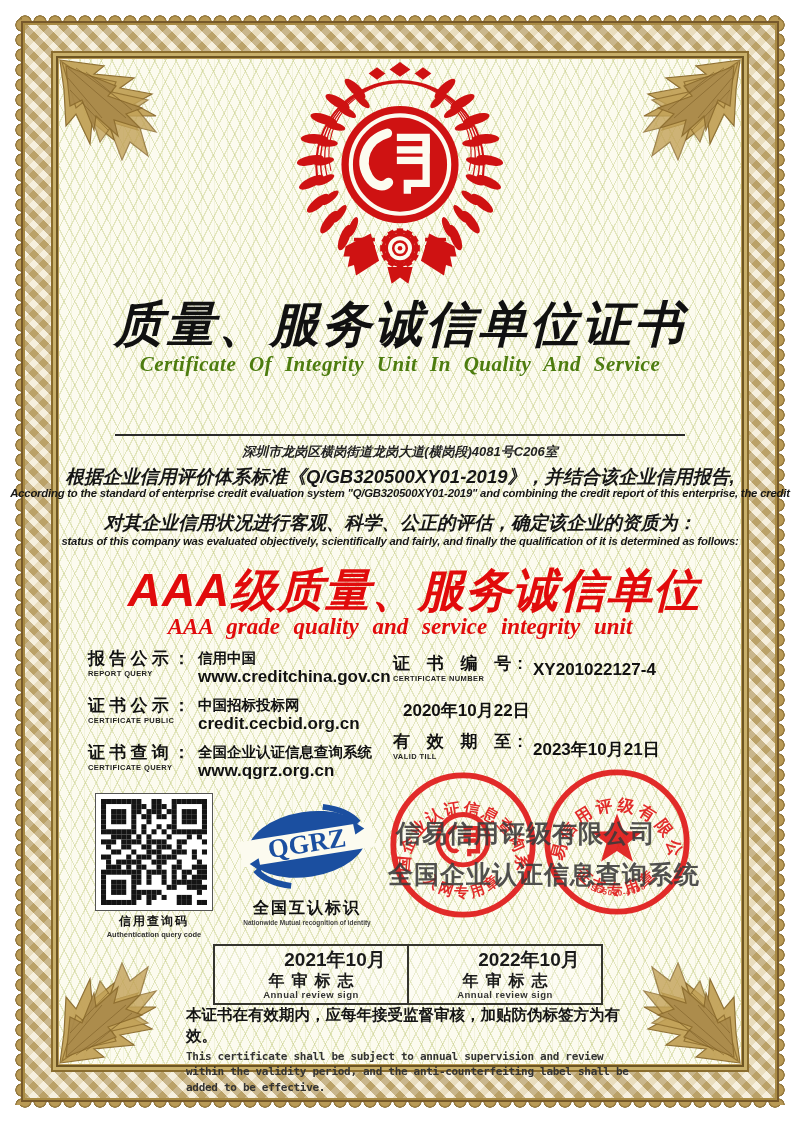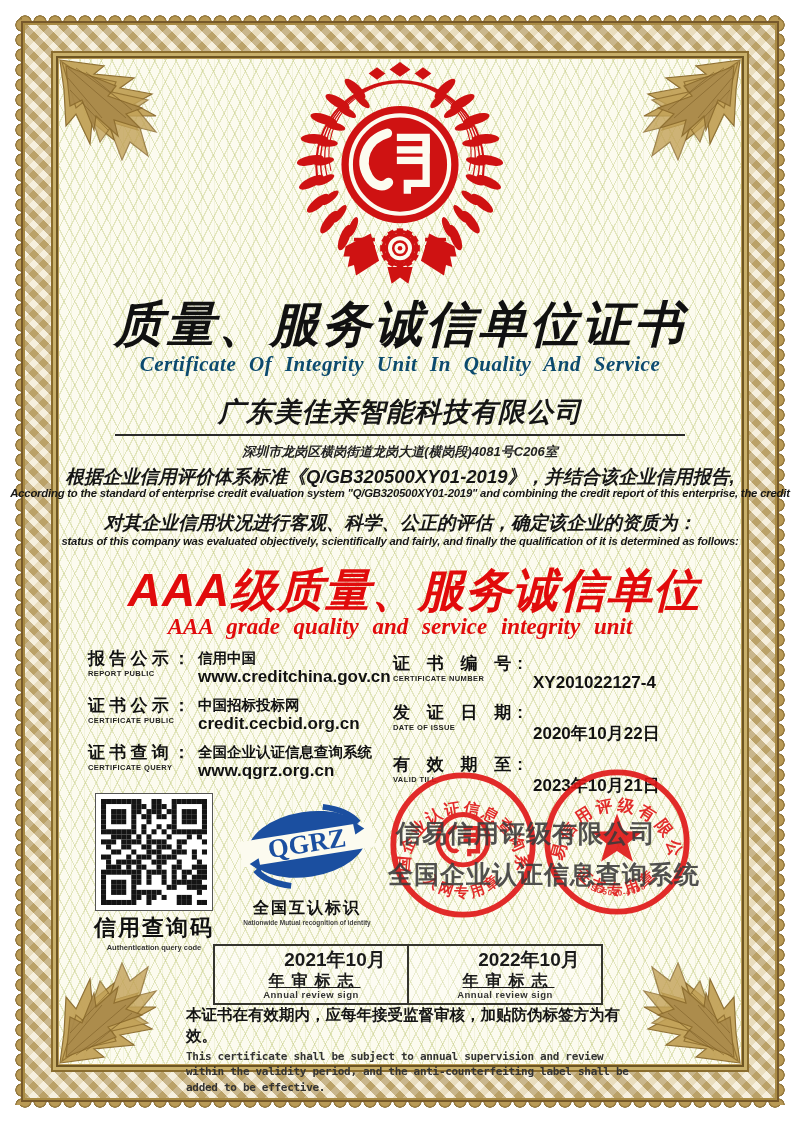--- a/index.html
+++ b/index.html
@@ -39,21 +39,21 @@
   .corner.bl{bottom:56px;left:56px;transform:scaleY(-1);}
   .corner.br{bottom:56px;right:56px;transform:scale(-1,-1);}
 
   .content{position:absolute;inset:0;z-index:5;}
   .abs{position:absolute;}
   .ctr{left:0;right:0;text-align:center;font-style:italic;}
 
   
   .emblem{top:60px;left:50%;transform:translateX(-50%);}
   .title-zh{top:292px;font-size:49px;font-weight:900;color:#111;letter-spacing:3px;font-family:"Liberation Sans","DejaVu Sans",sans-serif;}
-  .title-en{top:352px;font-size:21px;font-weight:bold;color:#0c4a6e;font-family:"Liberation Serif","DejaVu Serif",serif;word-spacing:7px;letter-spacing:.5px;}
+  .title-en{top:352px;font-size:21px;font-weight:bold;color:#4d7c0f;font-family:"Liberation Serif","DejaVu Serif",serif;word-spacing:7px;letter-spacing:.5px;}
   .company{top:394px;font-size:27px;font-weight:600;color:#151515;letter-spacing:1px;}
   .divider{top:434px;left:115px;right:115px;height:0;border-top:2px solid #2a2a2a;}
   .address{top:443px;font-size:13px;font-weight:bold;color:#222;}
   .para-zh{font-size:18.5px;font-weight:bold;color:#161616;}
   .para-en{font-size:11.3px;font-weight:bold;color:#161616;letter-spacing:-.2px;}
   .p1zh{top:464px;} .p1en{top:487px;}
   .p2zh{top:510px;} .p2en{top:535px;}
   .grade-zh{top:560px;font-size:46px;font-weight:900;letter-spacing:1px;padding-left:28px;}
   .grade-en{top:614px;font-size:23px;font-weight:bold;font-family:"Liberation Serif","DejaVu Serif",serif;word-spacing:8px;}
 
@@ -61,45 +61,45 @@
   .info-left{top:650px;left:88px;width:300px;}
   .info-right{top:655px;left:393px;width:330px;}
   .irow{display:flex;align-items:flex-start;margin-bottom:11px;}
   .ilabel{width:102px;flex:none;}
   .ilabel .zh{font-size:17px;font-weight:bold;color:#111;text-align:justify;text-align-last:justify;line-height:1.05;}
   .ilabel .en{font-size:7.5px;font-weight:bold;color:#222;letter-spacing:.4px;margin-top:1px;white-space:nowrap;}
   .ival{margin-left:8px;}
   .ival .l1{font-size:14.5px;font-weight:bold;color:#111;line-height:1.15;}
   .ival .l2{font-size:17px;font-weight:bold;color:#111;line-height:1.15;}
   .info-right .ilabel{width:130px;}
-  .info-right .ival{font-size:17px;font-weight:bold;color:#111;margin-left:10px;margin-top:18px;white-space:nowrap;}
+  .info-right .ival{font-size:17px;font-weight:bold;color:#111;margin-left:10px;margin-top:5px;white-space:nowrap;}
 
   
   .qr-box{top:793px;left:95px;width:118px;height:118px;background:#fff;border:1px solid #555;padding:5px;box-sizing:border-box;}
   .qr-box svg{width:106px;height:106px;display:block;fill:#141414;}
   .qr-label{top:913px;left:74px;width:160px;text-align:center;}
-  .qr-label .zh{font-size:22px;font-weight:bold;color:#111;letter-spacing:2px;}
+  .qr-label .zh{font-size:12px;font-weight:bold;color:#111;letter-spacing:2px;}
   .qr-label .en{font-size:7.5px;font-weight:bold;color:#333;}
   .qgrz{top:795px;left:228px;width:158px;height:104px;}
   .qgrz-label{top:898px;left:226px;width:162px;text-align:center;}
   .qgrz-label .zh{font-size:16px;font-weight:bold;color:#111;letter-spacing:2px;}
   .qgrz-label .en{font-size:6.5px;font-weight:bold;color:#444;}
   .stamp{opacity:.9;}
   .stamp-left{top:770px;left:388px;width:150px;height:150px;}
   .stamp-right{top:767px;left:542px;width:150px;height:150px;}
   .overlay-line{color:#3a3a3a;font-weight:600;opacity:.88;white-space:nowrap;z-index:7;}
   .ov1{top:817px;left:396px;font-size:25px;letter-spacing:1px;}
   .ov2{top:858px;left:388px;font-size:25px;letter-spacing:1px;}
 
   
   .review-table{top:944px;left:213px;width:386px;display:flex;border:2px solid #35352e;background:rgba(255,255,255,.25);}
   .review-cell{flex:1;text-align:center;padding:4px 0 3px;}
   .review-cell + .review-cell{border-left:2px solid #35352e;}
   .rc-date{font-size:19px;font-weight:bold;color:#1a1a1a;line-height:1.1;margin-left:48px;}
-  .rc-zh{font-size:16px;font-weight:bold;color:#1a1a1a;letter-spacing:7px;line-height:1.2;text-indent:7px;text-decoration:underline;}
+  .rc-zh{font-size:16px;font-weight:bold;color:#1a1a1a;letter-spacing:7px;line-height:1.2;text-indent:7px;}
   .rc-en{font-size:9.5px;font-weight:bold;color:#333;letter-spacing:.5px;line-height:1;}
   .notice{top:1005px;left:186px;width:445px;}
   .notice .zh{font-size:15.5px;font-weight:bold;color:#141414;}
   .notice .en{font-size:11px;font-family:"DejaVu Sans Mono","Liberation Mono",monospace;font-weight:bold;color:#333;line-height:1.4;margin-top:2px;letter-spacing:-.3px;}
 </style>
 </head>
 <body>
 
 <div class="page">
 
@@ -267,37 +267,36 @@
         <g>
           <path d="M48,178 L72,166 80,192 58,206 56,196 50,198 52,188 46,188 Z"></path>
           <path d="M152,178 L128,166 120,192 142,206 144,196 150,198 148,188 154,188 Z"></path>
           <path d="M88,198 h24 l-4,16 -8,-6 -8,6 Z"></path>
         </g>
       </svg>
     </div>
 
     <div class="abs ctr title-zh">质量、服务诚信单位证书</div>
     <div class="abs ctr title-en">Certificate Of Integrity Unit In Quality And Service</div>
-    <div class="abs ctr company">广东美佳亲智能科技有限公司</div>
     <div class="abs divider"></div>
     <div class="abs ctr address">深圳市龙岗区横岗街道龙岗大道(横岗段)4081号C206室</div>
 
     <div class="abs ctr para-zh p1zh">根据企业信用评价体系标准《Q/GB320500XY01-2019》，并结合该企业信用报告,</div>
     <div class="abs ctr para-en p1en">According to the standard of enterprise credit evaluation system "Q/GB320500XY01-2019" and combining the credit report of this enterprise, the credit</div>
     <div class="abs ctr para-zh p2zh">对其企业信用状况进行客观、科学、公正的评估，确定该企业的资质为：</div>
     <div class="abs ctr para-en p2en">status of this company was evaluated objectively, scientifically and fairly, and finally the qualification of it is determined as follows:</div>
 
     <div class="abs ctr grade-zh" style="color:#e10b0b">AAA级质量、服务诚信单位</div>
     <div class="abs ctr grade-en" style="color:#e10b0b">AAA grade quality and service integrity unit</div>
 
     <div class="abs info-left">
       <div class="irow">
         <div class="ilabel">
             <div class="zh">报告公示：</div>
-          <div class="en">REPORT PUBLIC</div>
+          <div class="en">REPORT QUERY</div>
           </div>
         <div class="ival">
             <div class="l1">信用中国</div>
           <div class="l2">www.creditchina.gov.cn</div>
           </div>
       </div>
       <div class="irow">
         <div class="ilabel">
             <div class="zh">证书公示：</div>
           <div class="en">CERTIFICATE PUBLIC</div>
@@ -321,24 +320,20 @@
 
     <div class="abs info-right">
       <div class="irow">
         <div class="ilabel">
             <div class="zh">证 书 编 号:</div>
           <div class="en">CERTIFICATE NUMBER</div>
           </div>
         <div class="ival">XY201022127-4</div>
       </div>
       <div class="irow">
-        <div class="ilabel">
-            <div class="zh">发 证 日 期:</div>
-          <div class="en">DATE OF ISSUE</div>
-          </div>
         <div class="ival">2020年10月22日</div>
       </div>
       <div class="irow">
         <div class="ilabel">
             <div class="zh">有 效 期 至:</div>
           <div class="en">VALID TILL</div>
           </div>
         <div class="ival">2023年10月21日</div>
       </div>
     </div>

